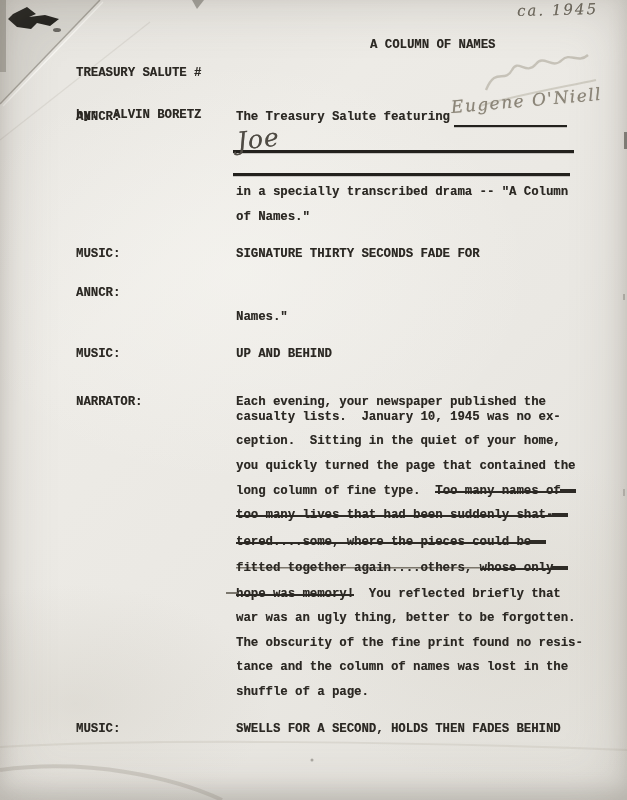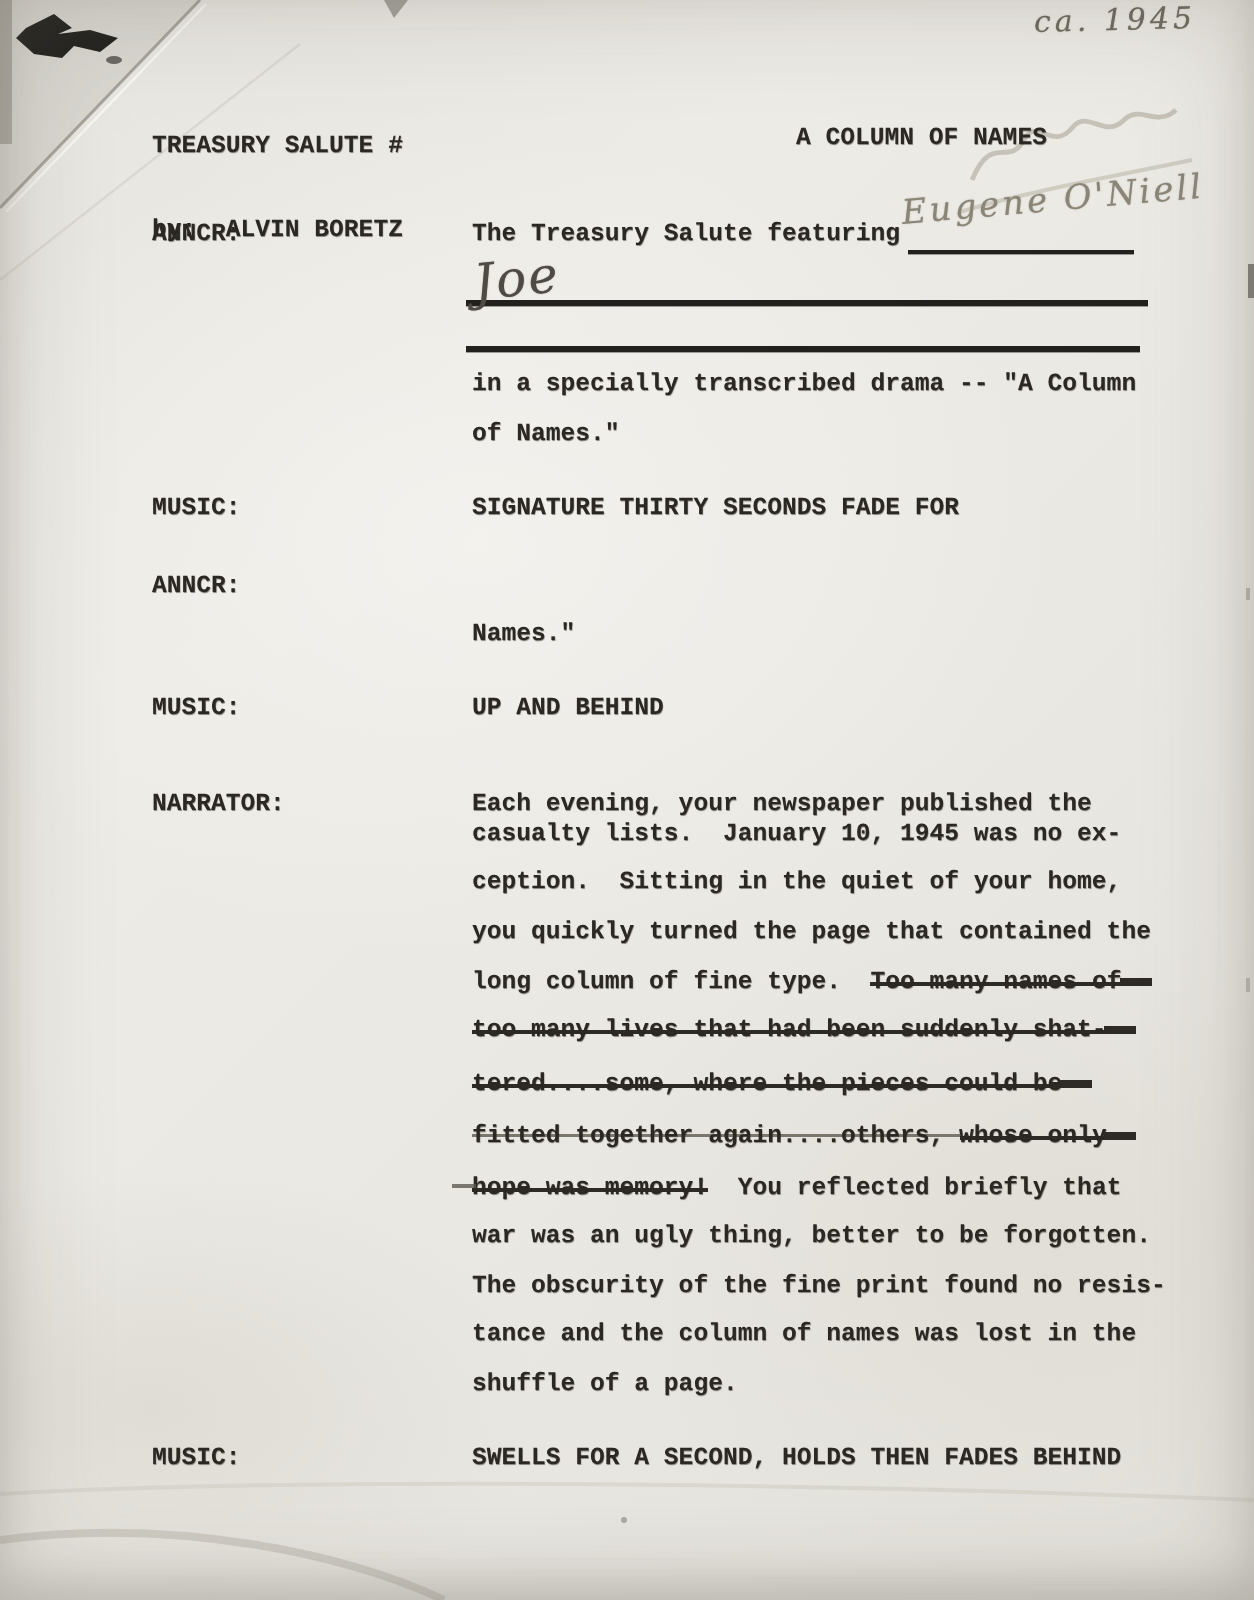--- a/index.html
+++ b/index.html
@@ -22,21 +22,21 @@
   .typed{
     position:absolute;
     font:700 12.3px "Liberation Mono","DejaVu Sans Mono",monospace;
     color:#2b2823;
     letter-spacing:0;
     white-space:pre;
     line-height:14px;
     text-shadow:.25px .25px .35px rgba(43,40,35,.5);
   }
   .hdr-left{left:76px;top:38px;}
-  .hdr-title{left:398px;top:38px;margin-top:24px;}
+  .hdr-title{left:370px;top:38px;}
   .row{position:absolute;left:0;width:511px;height:16px;}
   .lbl{position:absolute;left:76px;top:0;font:inherit;white-space:pre;}
   .txt{position:absolute;left:236px;top:0;font:inherit;white-space:pre;}
   .row,.lbl,.txt{
     font:700 12.3px "Liberation Mono","DejaVu Sans Mono",monospace;
     color:#2b2823;line-height:14px;letter-spacing:0;
     text-shadow:.25px .25px .35px rgba(43,40,35,.5);
   }
   .s-typed{
     background-image:linear-gradient(#2e2b26,#2e2b26);

